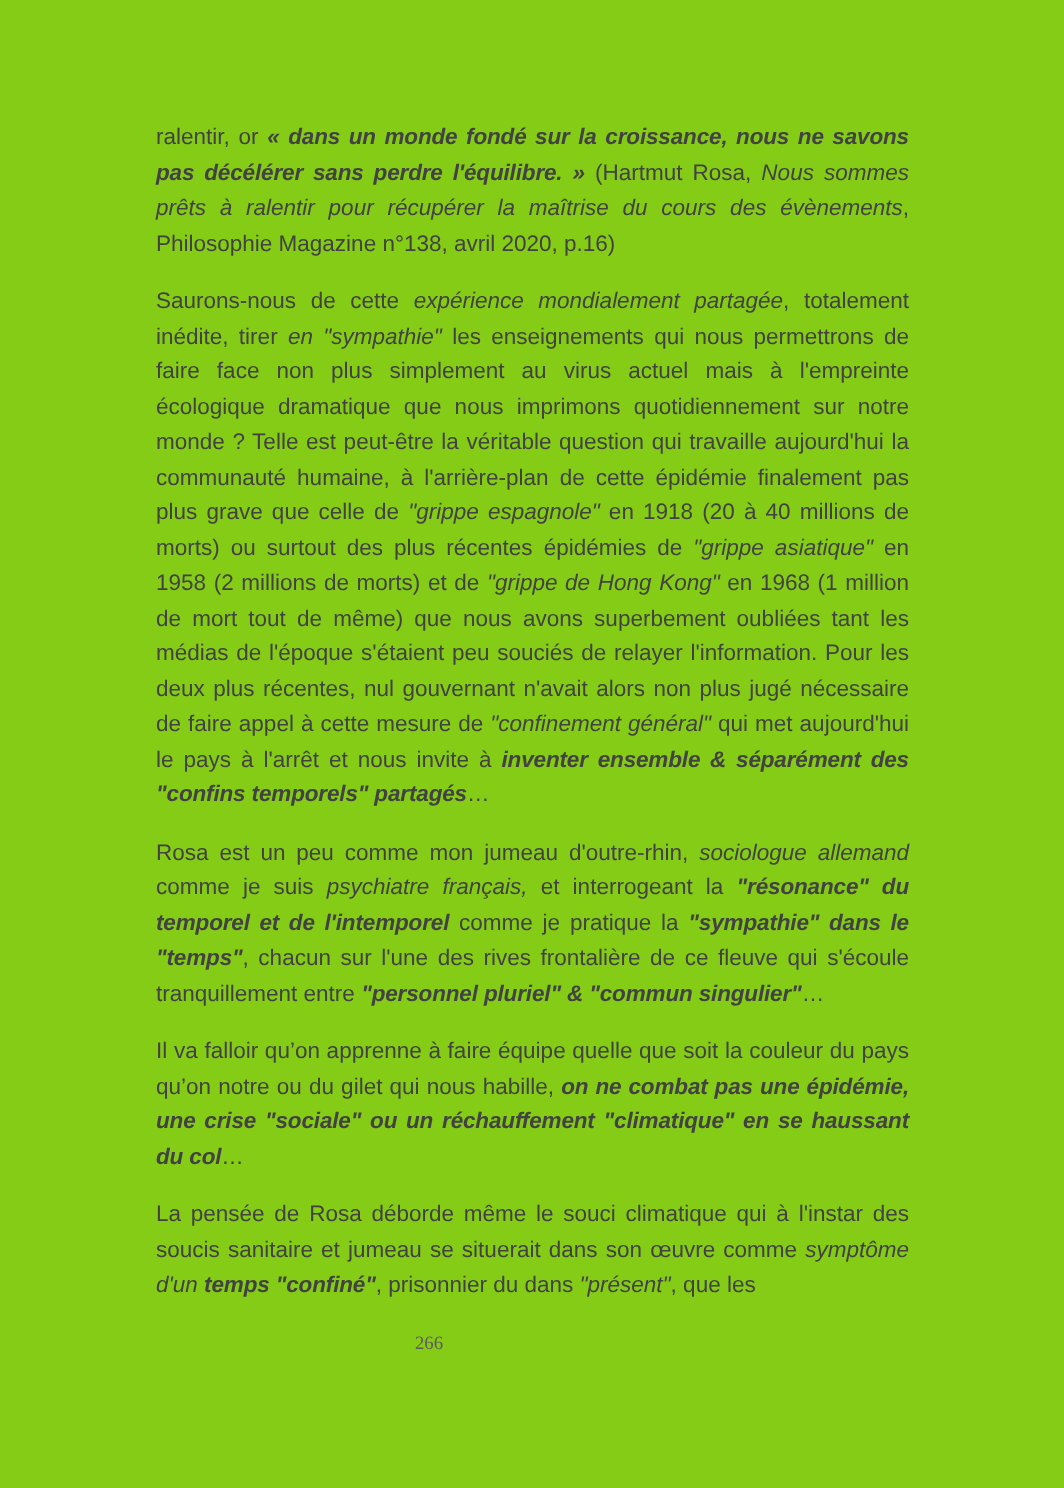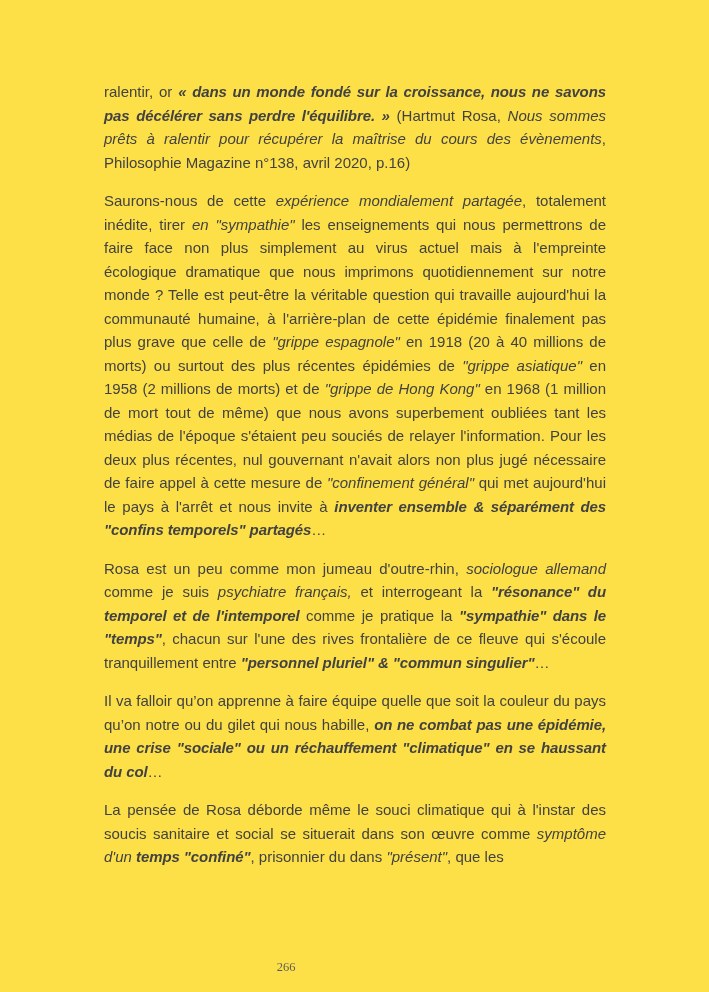--- a/index.html
+++ b/index.html
@@ -4,21 +4,21 @@
 <style>
   html, body {
     margin: 0;
     padding: 0;
     background: #ffffff;
   }
   .page {
     position: relative;
     width: 709px;
     height: 992px;
-    background: #fde047;
+    background: #84cc16;
     font-family: "Liberation Sans", "DejaVu Sans", sans-serif;
     overflow: hidden;
   }
   .text-block {
     position: absolute;
     left: 104px;
     top: 80px;
     width: 502px;
     color: #424242;
     font-size: 15px;
@@ -27,34 +27,34 @@
   }
   .para {
     margin: 0 0 15px 0;
     padding: 0;
   }
   .n  { font-style: normal; font-weight: 400; }
   .i  { font-style: italic; font-weight: 400; }
   .bi { font-style: italic; font-weight: 700; letter-spacing: -0.1px; }
   .footer {
     position: absolute;
-    top: 960px;
+    top: 888px;
     left: 0;
     width: 572px;
     text-align: center;
     font-family: "Liberation Serif", "DejaVu Serif", serif;
     font-size: 12.5px;
     color: #5c5c5c;
   }
 </style>
 </head>
 <body>
 
 <div class="page">
   <div class="text-block">
       <p class="para"><span class="n">ralentir, or </span><span class="bi">« dans un monde fondé sur la croissance, nous ne savons pas décélérer sans perdre l'équilibre. »</span><span class="n"> (Hartmut Rosa, </span><span class="i">Nous sommes prêts à ralentir pour récupérer la maîtrise du cours des évènements</span><span class="n">, Philosophie Magazine n°138, avril 2020, p.16)</span></p>
       <p class="para"><span class="n">Saurons-nous de cette </span><span class="i">expérience mondialement partagée</span><span class="n">, totalement inédite, tirer </span><span class="i">en "sympathie"</span><span class="n"> les enseignements qui nous permettrons de faire face non plus simplement au virus actuel mais à l'empreinte écologique dramatique que nous imprimons quotidiennement sur notre monde ? Telle est peut-être la véritable question qui travaille aujourd'hui la communauté humaine, à l'arrière-plan de cette épidémie finalement pas plus grave que celle de </span><span class="i">"grippe espagnole"</span><span class="n"> en 1918 (20 à 40 millions de morts) ou surtout des plus récentes épidémies de </span><span class="i">"grippe asiatique"</span><span class="n"> en 1958 (2 millions de morts) et de </span><span class="i">"grippe de Hong Kong"</span><span class="n"> en 1968 (1 million de mort tout de même) que nous avons superbement oubliées tant les médias de l'époque s'étaient peu souciés de relayer l'information. Pour les deux plus récentes, nul gouvernant n'avait alors non plus jugé nécessaire de faire appel à cette mesure de </span><span class="i">"confinement général"</span><span class="n"> qui met aujourd'hui le pays à l'arrêt et nous invite à </span><span class="bi">inventer ensemble &amp; séparément des "confins temporels" partagés</span><span class="n">…</span></p>
       <p class="para"><span class="n">Rosa est un peu comme mon jumeau d'outre-rhin, </span><span class="i">sociologue allemand</span><span class="n"> comme je suis </span><span class="i">psychiatre français,</span><span class="n"> et interrogeant la </span><span class="bi">"résonance" du temporel et de l'intemporel</span><span class="n"> comme je pratique la </span><span class="bi">"sympathie" dans le "temps"</span><span class="n">, chacun sur l'une des rives frontalière de ce fleuve qui s'écoule tranquillement entre </span><span class="bi">"personnel pluriel" &amp; "commun singulier"</span><span class="n">…</span></p>
       <p class="para"><span class="n">Il va falloir qu’on apprenne à faire équipe quelle que soit la couleur du pays qu’on notre ou du gilet qui nous habille, </span><span class="bi">on ne combat pas une épidémie, une crise "sociale" ou un réchauffement "climatique" en se haussant du col</span><span class="n">…</span></p>
-      <p class="para"><span class="n">La pensée de Rosa déborde même le souci climatique qui à l'instar des soucis sanitaire et social se situerait dans son œuvre comme </span><span class="i">symptôme d'un </span><span class="bi">temps "confiné"</span><span class="n">, prisonnier du dans </span><span class="i">"présent"</span><span class="n">, que les</span></p>
+      <p class="para"><span class="n">La pensée de Rosa déborde même le souci climatique qui à l'instar des soucis sanitaire et jumeau se situerait dans son œuvre comme </span><span class="i">symptôme d'un </span><span class="bi">temps "confiné"</span><span class="n">, prisonnier du dans </span><span class="i">"présent"</span><span class="n">, que les</span></p>
     </div>
   <div class="footer">266</div>
 </div>
 
 </body></html>

